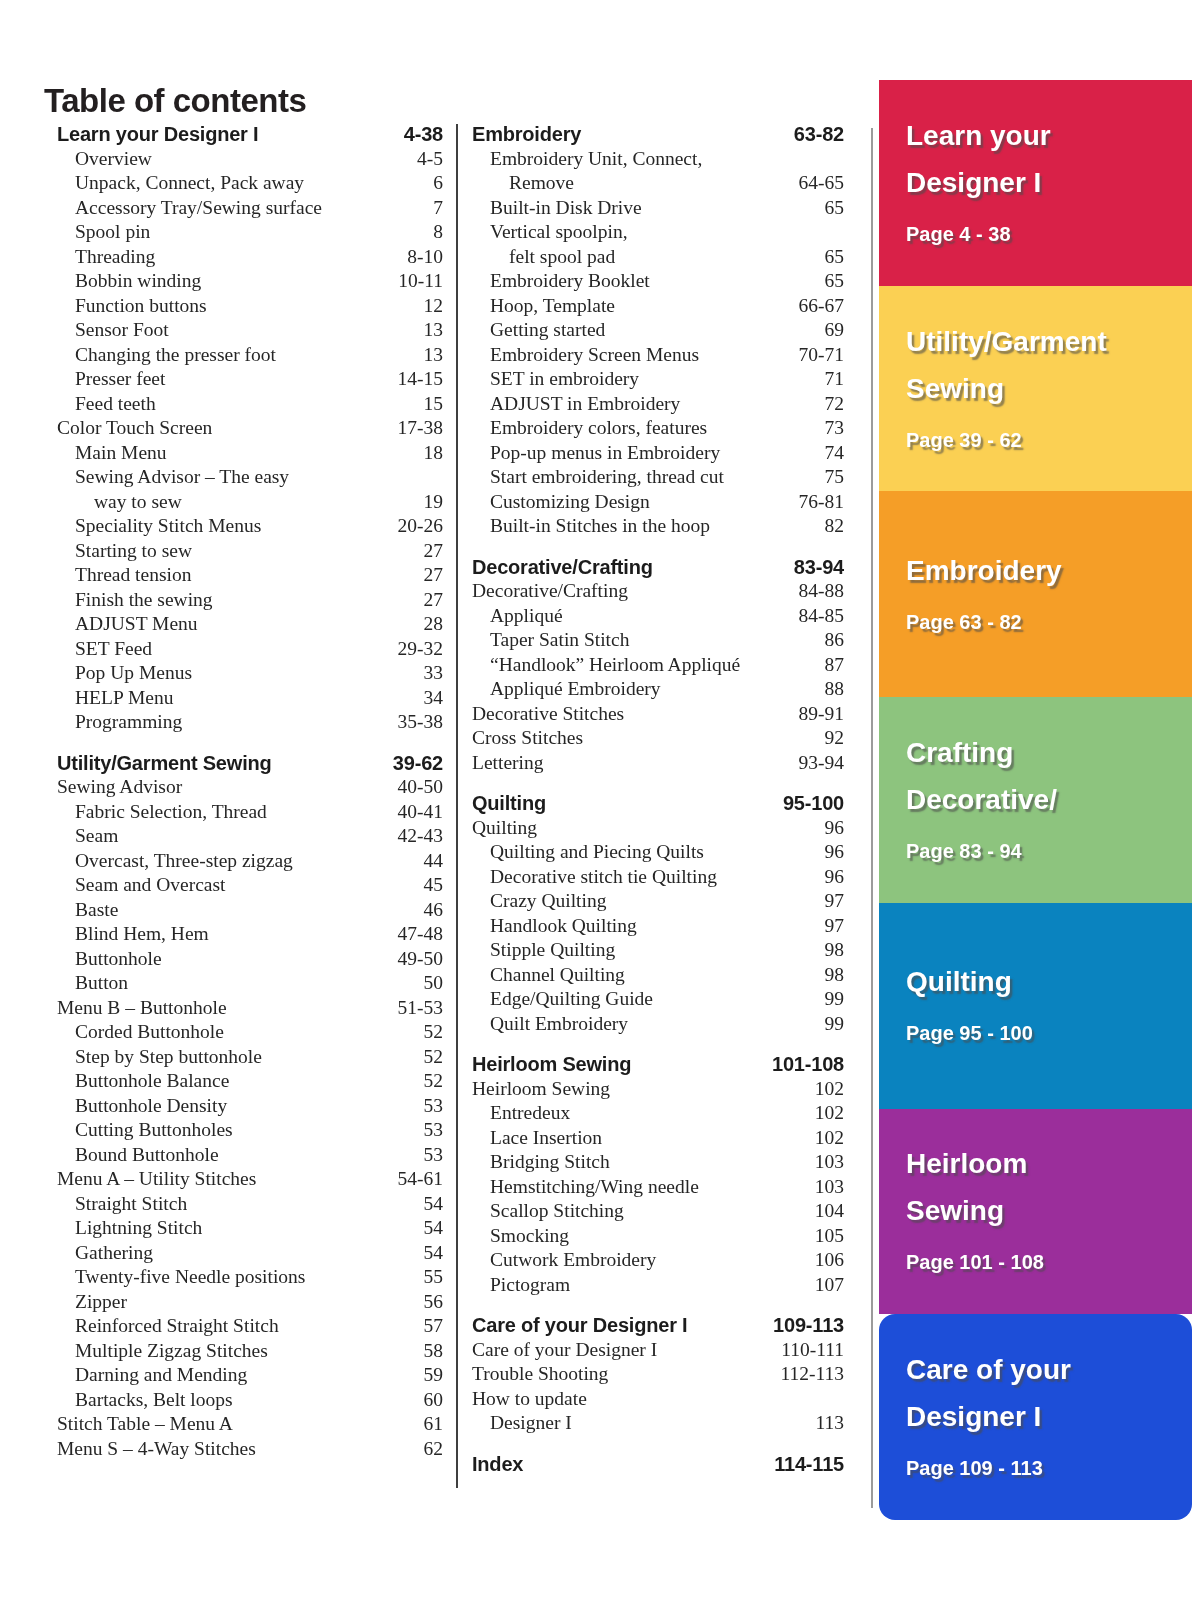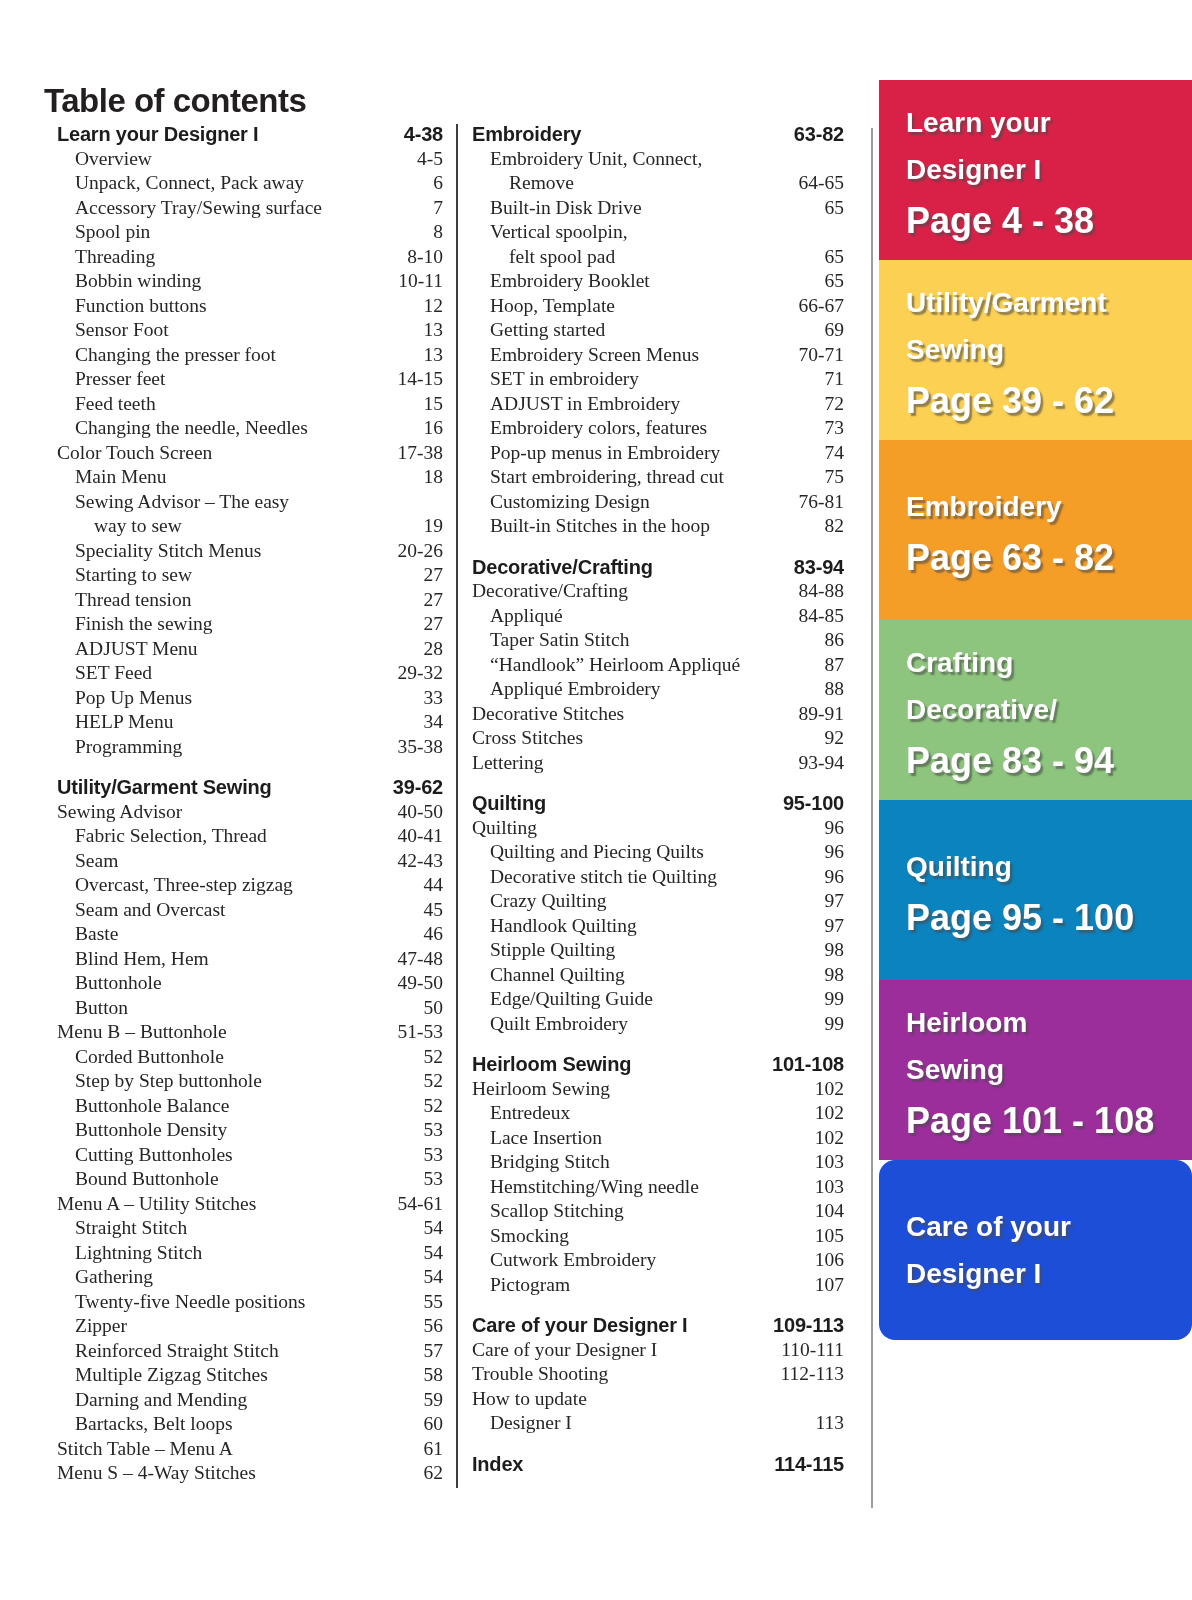--- a/index.html
+++ b/index.html
@@ -35,35 +35,35 @@
   #column-divider{
     position:absolute;left:456px;top:124px;width:2px;height:1364px;
     background:#3f3f3f;
   }
   #sidebar-rule{
     position:absolute;left:871px;top:128px;width:2px;height:1380px;
     background:#9b9b9b;
   }
   
   #sidebar{
-    position:absolute;left:879px;top:80px;width:313px;height:1260px;
+    position:absolute;left:879px;top:80px;width:313px;height:1440px;
     display:flex;flex-direction:column;
   }
   .block{
     flex:1 1 0;box-sizing:border-box;
     display:flex;flex-direction:column;justify-content:center;
     padding-left:27px;padding-right:8px;
     color:#ffffff;font-family:"Liberation Sans",sans-serif;font-weight:bold;
   }
   .block .line{
     font-size:28px;line-height:47px;
     text-shadow:2.5px 2.5px 1.5px rgba(75,75,75,0.6);
   }
   .block .pgline{
-    margin-top:8px;font-size:36px;line-height:40px;
+    margin-top:8px;font-size:20px;line-height:40px;
     text-shadow:2.5px 2.5px 1.5px rgba(75,75,75,0.6);
   }
 </style>
 </head>
 <body>
 
 <div id="page-title">Table of contents</div>
 
 <div id="col1" class="toc-col">
     <div class="row l0">
@@ -107,24 +107,20 @@
       <span class="pg">13</span>
     </div>
     <div class="row l2">
       <span class="lbl">Presser feet</span>
       <span class="pg">14-15</span>
     </div>
     <div class="row l2">
       <span class="lbl">Feed teeth</span>
       <span class="pg">15</span>
     </div>
-    <div class="row l2">
-      <span class="lbl">Changing the needle, Needles</span>
-      <span class="pg">16</span>
-    </div>
     <div class="row l1">
       <span class="lbl">Color Touch Screen</span>
       <span class="pg">17-38</span>
     </div>
     <div class="row l2">
       <span class="lbl">Main Menu</span>
       <span class="pg">18</span>
     </div>
     <div class="row l2">
       <span class="lbl">Sewing Advisor – The easy</span>
@@ -525,14 +521,15 @@
       <div class="pgline">Page 95 - 100</div>
     </div>
     <div class="block" style="background: rgb(155, 46, 155);">
       <div class="line">Heirloom</div>
       <div class="line">Sewing</div>
       <div class="pgline">Page 101 - 108</div>
     </div>
     <div class="block" style="background: #1d4ed8; border-radius: 16px;">
       <div class="line">Care of your</div>
       <div class="line">Designer I</div>
+      <div class="pgline">Page 109 - 113</div>
     </div>
   </div>
 
 </body></html>

